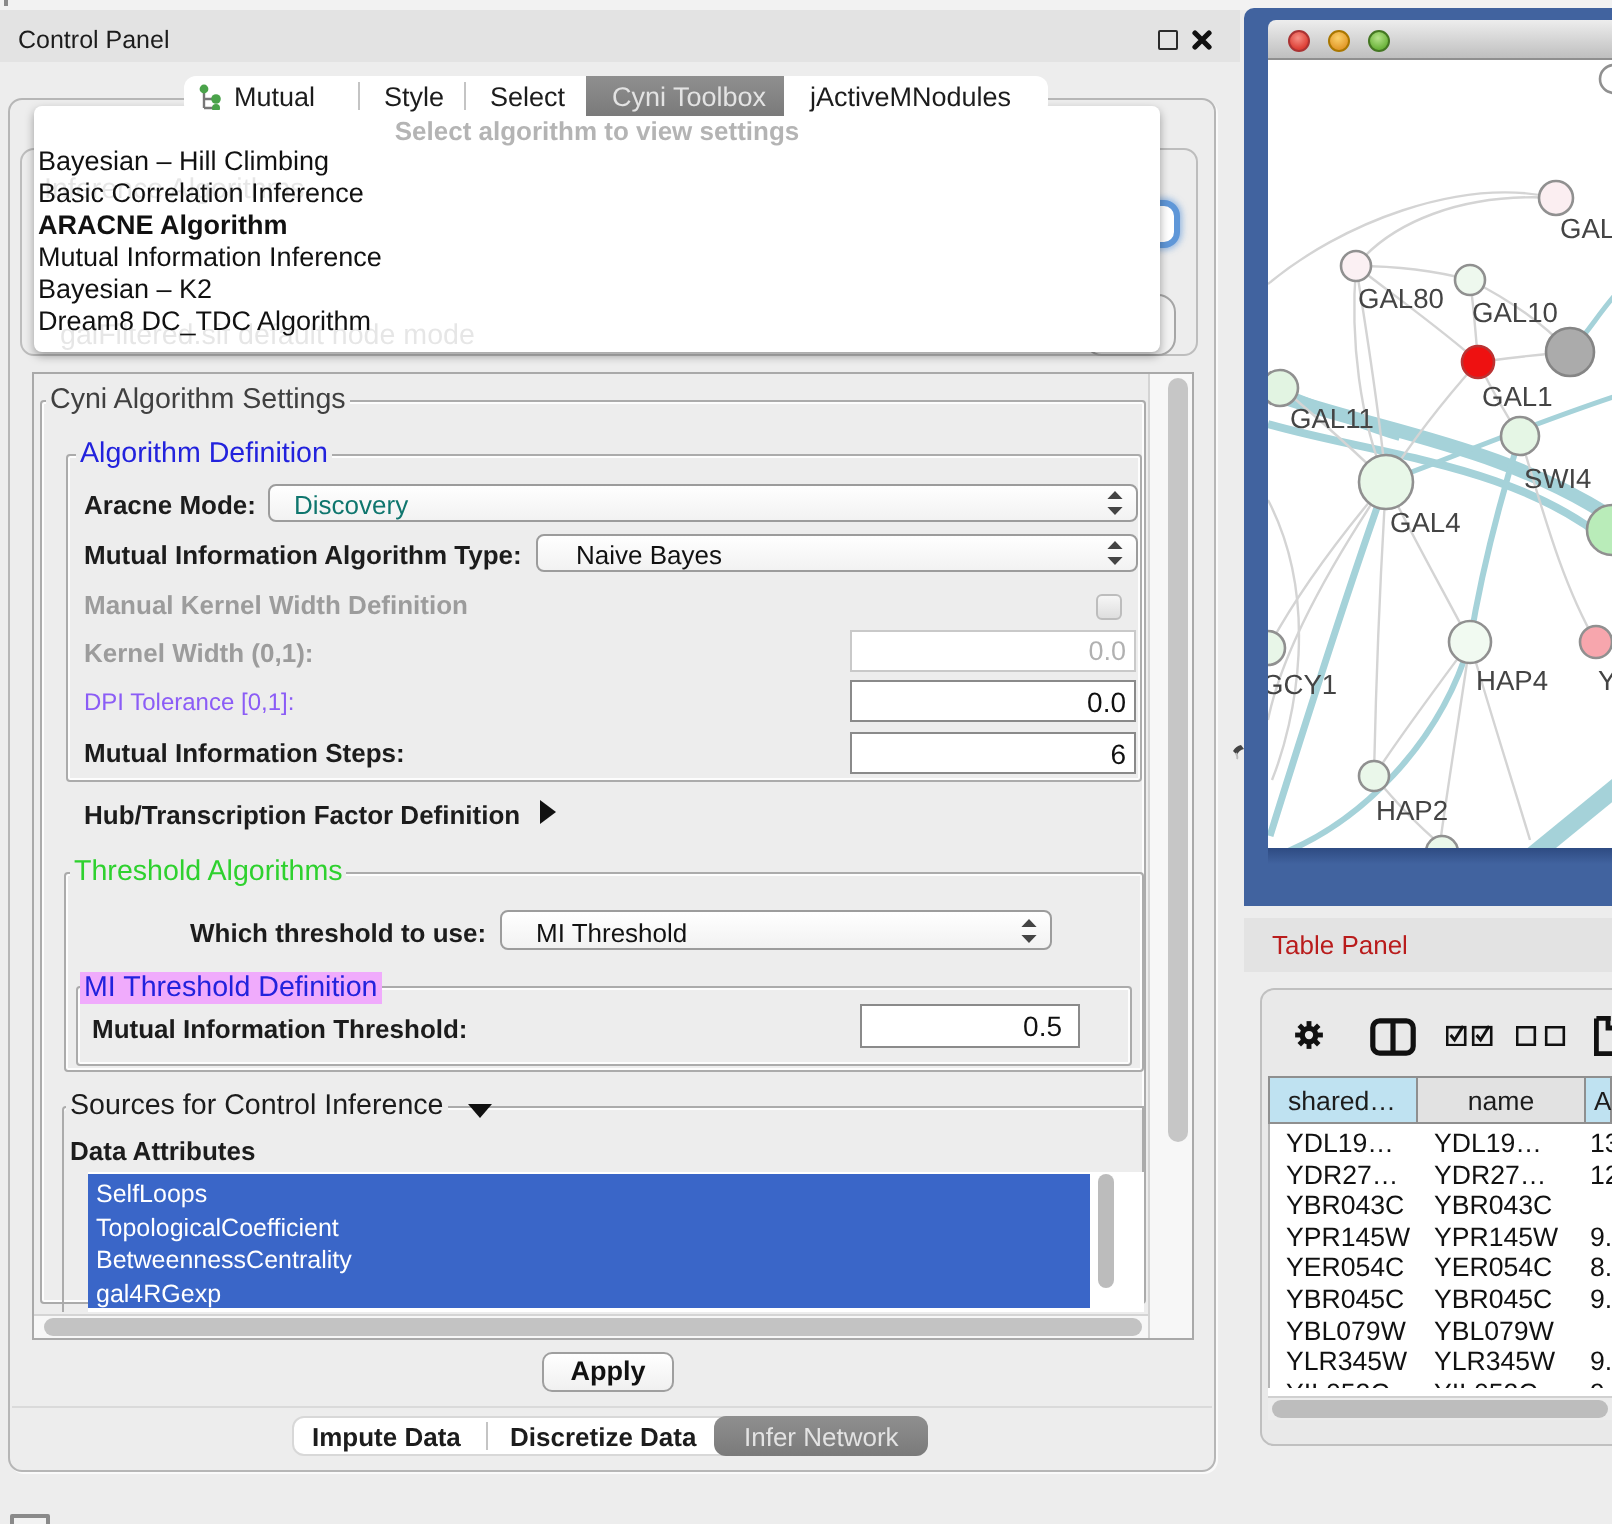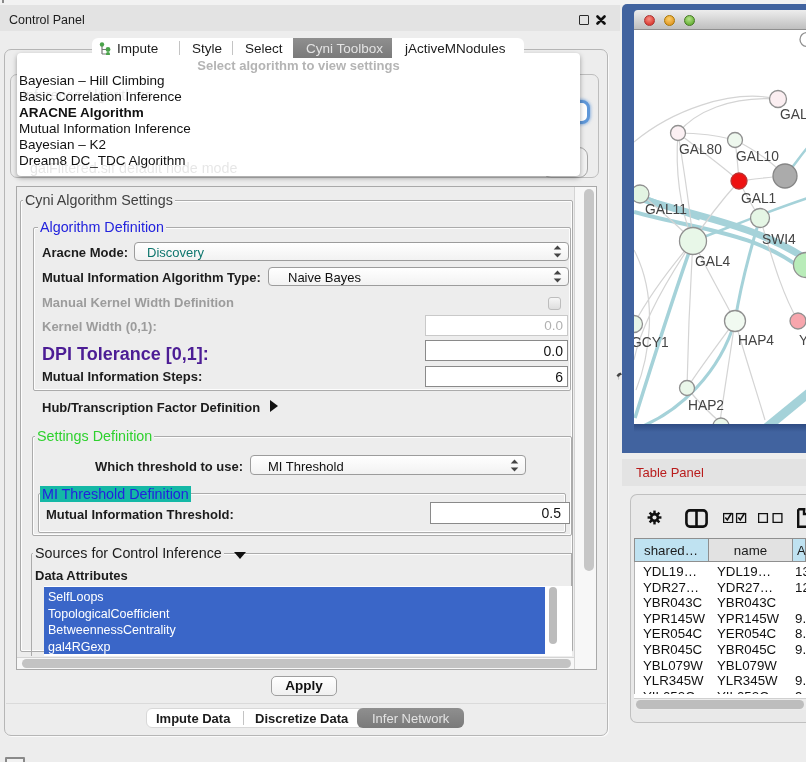--- a/index.html
+++ b/index.html
@@ -23,21 +23,21 @@
 
 <div class="abs" style="left:4px;top:49px;width:604px;height:687px;border:1.5px solid #b6b6b6;border-radius:7px;background:#ededed;box-shadow:1px 1px 0 #fafafa;"></div>
 
 <div class="abs" style="left:92px;top:38px;width:432px;height:20px;background:#fff;border-radius:6px;z-index:6;"></div>
 <svg class="abs" style="left:98px;top:40px;z-index:7;" width="14" height="15" viewBox="0 0 14 15">
  <path d="M4 5 L4 14 M4 9.5 L9 9.5 M4 14 L9 14" stroke="#777" stroke-width="1.2" fill="none"></path>
  <circle cx="4" cy="4.5" r="2.2" fill="#4aa34a"></circle>
     <circle cx="10" cy="9.5" r="2.4" fill="#4aa34a"></circle>
     <circle cx="10" cy="14" r="2" fill="#4aa34a"></circle>
 </svg>
-<div class="abs" style="left:117px;top:41px;font-size:13.5px;color:#1c1c1c;z-index:7;">Impute</div>
+<div class="abs" style="left:117px;top:41px;font-size:13.5px;color:#1c1c1c;z-index:7;">Mutual</div>
 <div class="abs" style="left:179px;top:41px;width:1px;height:14px;background:#c4c4c4;z-index:7;"></div>
 <div class="abs" style="left:192px;top:41px;font-size:13.5px;color:#1c1c1c;z-index:7;">Style</div>
 <div class="abs" style="left:232px;top:41px;width:1px;height:14px;background:#c4c4c4;z-index:7;"></div>
 <div class="abs" style="left:245px;top:41px;font-size:13.5px;color:#1c1c1c;z-index:7;">Select</div>
 <div class="abs" style="left:293px;top:38px;width:99px;height:20px;background:linear-gradient(#8f8f8f,#7a7a7a);z-index:7;"></div>
 <div class="abs" style="left:306px;top:41px;font-size:13.5px;color:#e3e3e3;z-index:7;">Cyni Toolbox</div>
 <div class="abs" style="left:405px;top:41px;font-size:13.5px;color:#1c1c1c;z-index:7;">jActiveMNodules</div>
 
 <div class="abs" style="left:10px;top:74px;width:589px;height:104px;border:1.5px solid #bdbdbd;border-radius:7px;"></div>
 
@@ -79,42 +79,42 @@
 <div class="abs" style="left:42px;top:270px;font-size:13px;font-weight:bold;color:#1c1c1c;">Mutual Information Algorithm Type:</div>
 <div class="combo abs" style="left:268px;top:267px;width:301px;height:19px;"></div>
 <div class="abs" style="left:288px;top:270px;font-size:13px;color:#111;">Naive Bayes</div>
 
 <div class="abs" style="left:42px;top:295px;font-size:13px;font-weight:bold;color:#9c9c9c;">Manual Kernel Width Definition</div>
 <div class="abs" style="left:548px;top:297px;width:13px;height:13px;border:1px solid #bdbdbd;border-radius:3px;background:linear-gradient(#f6f6f6,#dedede);"></div>
 
 <div class="abs" style="left:42px;top:319px;font-size:13px;font-weight:bold;color:#9c9c9c;">Kernel Width (0,1):</div>
 <div class="abs" style="left:425px;top:315px;width:143px;height:21px;border:1px solid #c9c9c9;background:#fff;font-size:13.5px;color:#b1b1b1;text-align:right;padding:2px 4px 0 0;">0.0</div>
 
-<div class="abs" style="left:42px;top:344px;font-size:18px;font-weight:bold;color:#4c1d95;">DPI Tolerance [0,1]:</div>
+<div class="abs" style="left:42px;top:344px;font-size:12px;font-weight:normal;color:#8b5cf6;">DPI Tolerance [0,1]:</div>
 <div class="abs" style="left:425px;top:340px;width:143px;height:21px;border:1.5px solid #8a8a8a;background:#fff;font-size:14px;color:#111;text-align:right;padding:2px 4px 0 0;">0.0</div>
 
 <div class="abs" style="left:42px;top:369px;font-size:13px;font-weight:bold;color:#1c1c1c;">Mutual Information Steps:</div>
 <div class="abs" style="left:425px;top:366px;width:143px;height:21px;border:1.5px solid #8a8a8a;background:#fff;font-size:14px;color:#111;text-align:right;padding:2px 4px 0 0;">6</div>
 
 <div class="abs" style="left:42px;top:400px;font-size:13px;font-weight:bold;color:#1c1c1c;">Hub/Transcription Factor Definition</div>
 <svg class="abs" style="left:268px;top:399px;" width="12" height="14" viewBox="0 0 12 14">
     <path d="M2 1 L10 7 L2 13 Z" fill="#111"></path>
   </svg>
 
 <div class="abs" style="left:32px;top:436px;width:540px;height:100px;border:1px solid #ababab;border-radius:2px;box-shadow:inset 0 0 0 1px #fdfdfd;"></div>
-<div class="abs" style="left:35px;top:428px;font-size:14.3px;color:#2ed12e;background:#ededed;padding:0 2px;">Settings Definition</div>
+<div class="abs" style="left:35px;top:428px;font-size:14.3px;color:#2ed12e;background:#ededed;padding:0 2px;">Threshold Algorithms</div>
 
 <div class="abs" style="left:95px;top:459px;font-size:13px;font-weight:bold;color:#1c1c1c;">Which threshold to use:</div>
 <div class="combo abs" style="left:250px;top:455px;width:276px;height:20px;"></div>
 <div class="abs" style="left:268px;top:459px;font-size:13px;color:#111;">MI Threshold</div>
 
 <div class="abs" style="left:38px;top:493px;width:528px;height:40px;border:1px solid #ababab;border-radius:2px;box-shadow:inset 0 0 0 1px #fdfdfd;"></div>
-<div class="abs" style="left:40px;top:486px;font-size:14.3px;color:#2222dd;background:#14b8a6;padding:0 2px;">MI Threshold Definition</div>
+<div class="abs" style="left:40px;top:486px;font-size:14.3px;color:#2222dd;background:#f0abfc;padding:0 2px;">MI Threshold Definition</div>
 <div class="abs" style="left:46px;top:507px;font-size:13px;font-weight:bold;color:#1c1c1c;">Mutual Information Threshold:</div>
-<div class="abs" style="left:430px;top:502px;width:140px;height:22px;border:1.5px solid #8a8a8a;background:#fff;font-size:14px;color:#111;text-align:right;padding:2px 8px 0 0;">0.5</div>
+<div class="abs" style="left:430px;top:502px;width:110px;height:22px;border:1.5px solid #8a8a8a;background:#fff;font-size:14px;color:#111;text-align:right;padding:2px 8px 0 0;">0.5</div>
 
 <div class="abs" style="left:31px;top:553px;width:541px;height:103px;border:1px solid #ababab;border-top-left-radius:2px;border-bottom:none;box-shadow:inset 0 1px 0 #fdfdfd;"></div>
 <div class="abs" style="left:33px;top:545px;font-size:14.3px;color:#1c1c1c;background:#ededed;padding:0 2px;">Sources for Control Inference</div>
 <svg class="abs" style="left:233px;top:550px;" width="14" height="10" viewBox="0 0 14 10">
     <path d="M1 2 L13 2 L7 9 Z" fill="#111"></path>
   </svg>
 <div class="abs" style="left:35px;top:568px;font-size:13px;font-weight:bold;color:#1c1c1c;">Data Attributes</div>
 
 <div class="abs" style="left:44px;top:586px;width:528px;height:70px;background:#fff;"></div>
 <div class="abs" style="left:44px;top:587px;width:501px;height:67px;background:#3a66c8;"></div>

